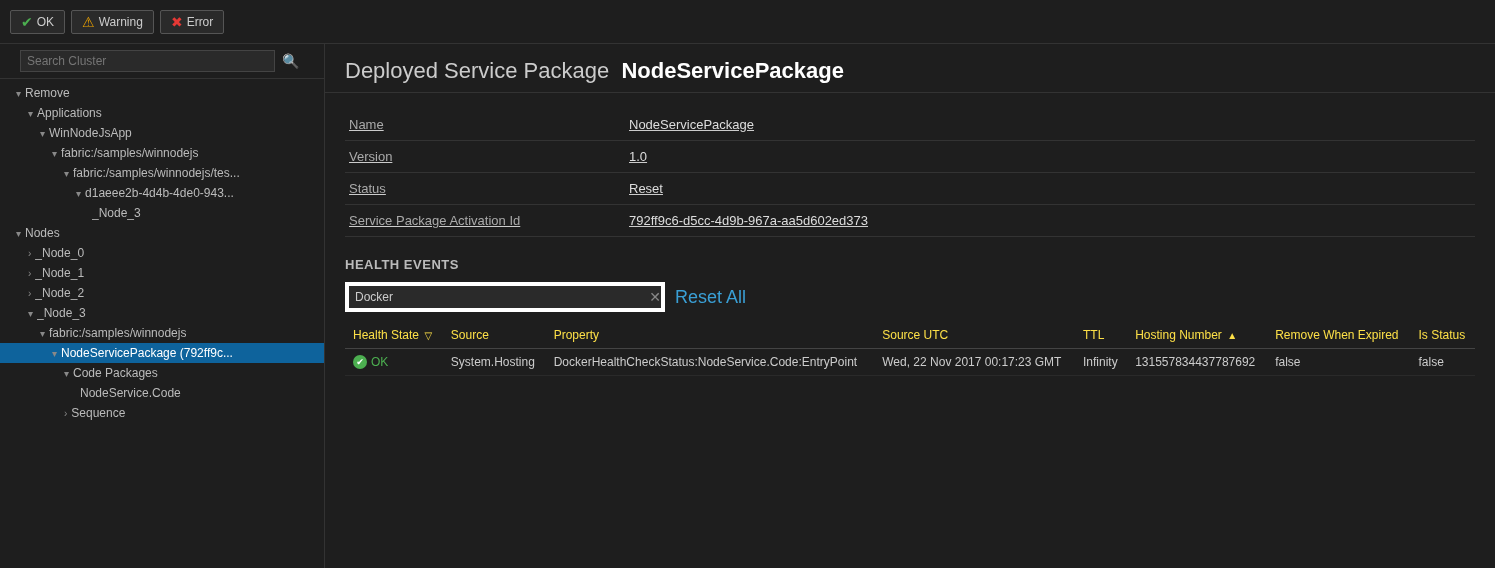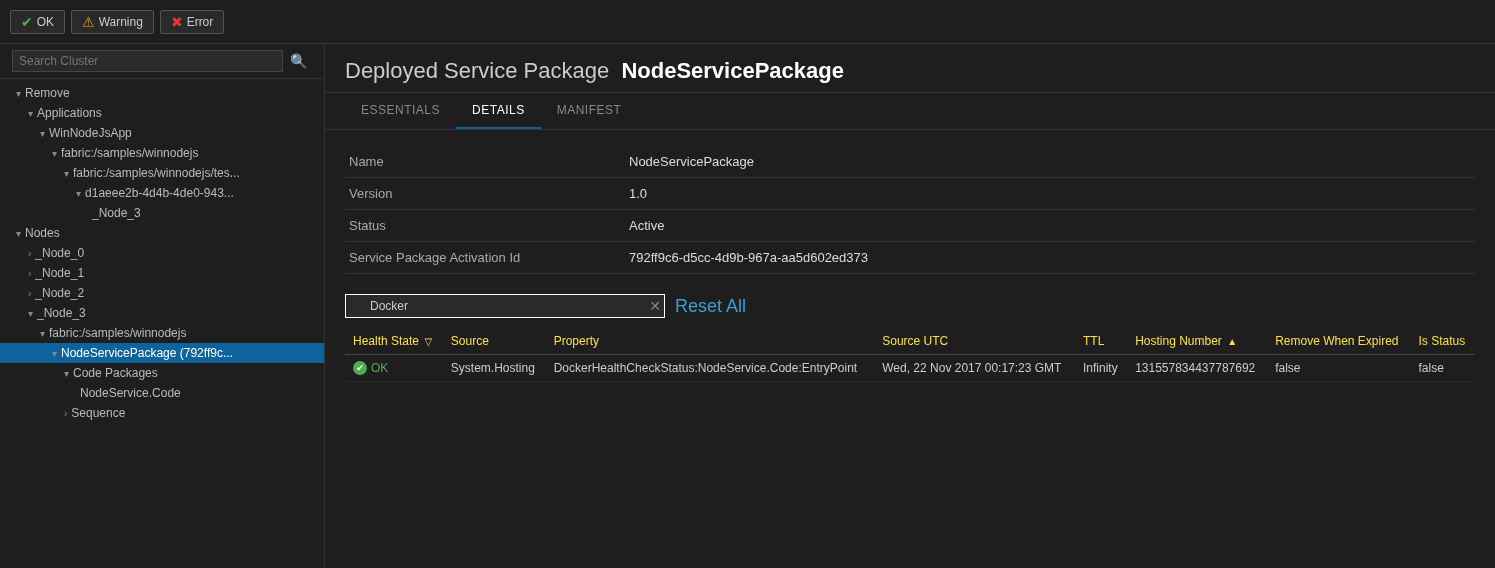--- a/index.html
+++ b/index.html
@@ -52,21 +52,21 @@
     .sidebar {
       width: 325px;
       background: #1e1e1e;
       border-right: 1px solid #333;
       display: flex;
       flex-direction: column;
       overflow: hidden;
       flex-shrink: 0;
     }
     .search-box {
-      padding: 6px 12px;
+      padding: 6px 20px;
       border-bottom: 1px solid #333;
       display: flex;
       align-items: center;
       gap: 4px;
     }
     .search-input {
       background: #2a2a2a;
       border: 1px solid #444;
       color: #ccc;
       padding: 3px 6px;
@@ -172,20 +172,21 @@
     .details-panel::-webkit-scrollbar-track { background: #1e1e1e; }
     .details-panel::-webkit-scrollbar-thumb { background: #444; }
 
     .detail-table {
       width: 100%;
       border-collapse: collapse;
       margin-bottom: 20px;
     }
     .detail-table tr {
       border-bottom: 1px solid #333;
+      text-decoration: underline;
     }
     .detail-table td {
       padding: 8px 4px;
       font-size: 13px;
     }
     .detail-table td:first-child {
       color: #aaa;
       width: 280px;
       font-weight: 500;
     }
@@ -209,23 +210,23 @@
       gap: 10px;
       margin-bottom: 10px;
     }
     .filter-input-wrapper {
       position: relative;
       display: flex;
       align-items: center;
     }
     .filter-input {
       background: #2a2a2a;
-      border: 1px solid #ffffff;
-      color: #ccc;
-      padding: 4px 24px 4px 24px;
+      border: 4px solid #ffffff;
+      color: #ccc;
+      padding: 4px 24px 4px 6px;
       font-size: 12px;
       width: 320px;
       outline: none;
     }
     .filter-clear {
       position: absolute;
       right: 4px;
       background: none;
       border: none;
       color: #888;
@@ -386,48 +387,44 @@
   </div>
 
   <div class="content">
     <div class="content-header">
       <div class="page-title">
         <span>Deployed Service Package</span>
         &nbsp;<span class="highlight">NodeServicePackage</span>
       </div>
     </div>
 
-    <div class="tabs" id="tabs-bar">
-        <div class="tab">ESSENTIALS</div>
-        <div class="tab active">DETAILS</div>
-        <div class="tab">MANIFEST</div>
-      </div>
 
     <div class="details-panel">
       <table class="detail-table">
         <tbody>
             <tr>
           <td>Name</td>
           <td>NodeServicePackage</td>
         </tr>
         <tr>
           <td>Version</td>
           <td>1.0</td>
         </tr>
         <tr>
           <td>Status</td>
-          <td>Active</td>
+          <td>Reset</td>
         </tr>
         <tr>
           <td>Service Package Activation Id</td>
           <td>792ff9c6-d5cc-4d9b-967a-aa5d602ed373</td>
         </tr>
       </tbody>
         </table>
 
+      <div class="section-title">HEALTH EVENTS</div>
 
       <div class="filter-row">
         <div class="filter-input-wrapper">
           <input class="filter-input" type="text" value="Docker" style="">
           <button class="filter-clear">✕</button>
         </div>
         <button class="reset-all-btn">Reset All</button>
       </div>
 
       <table class="health-table">

